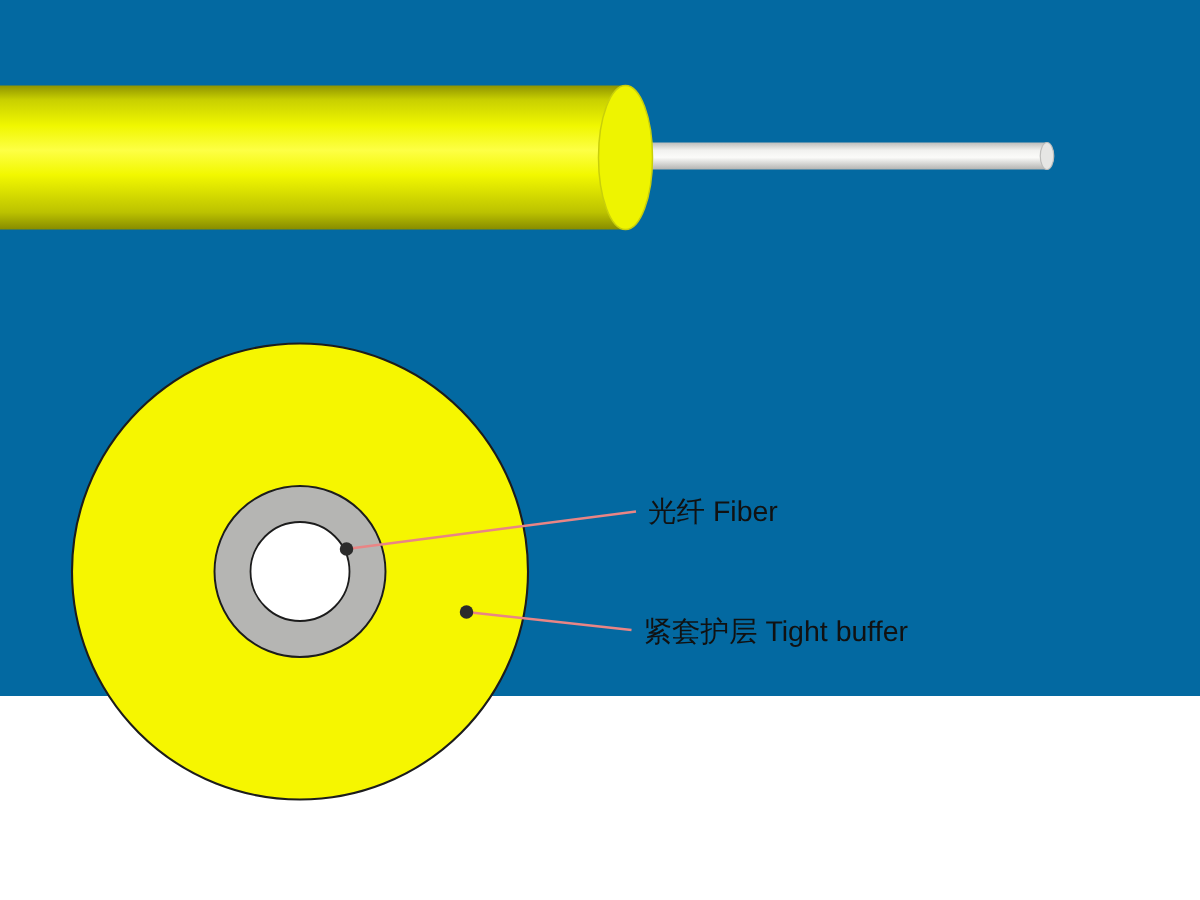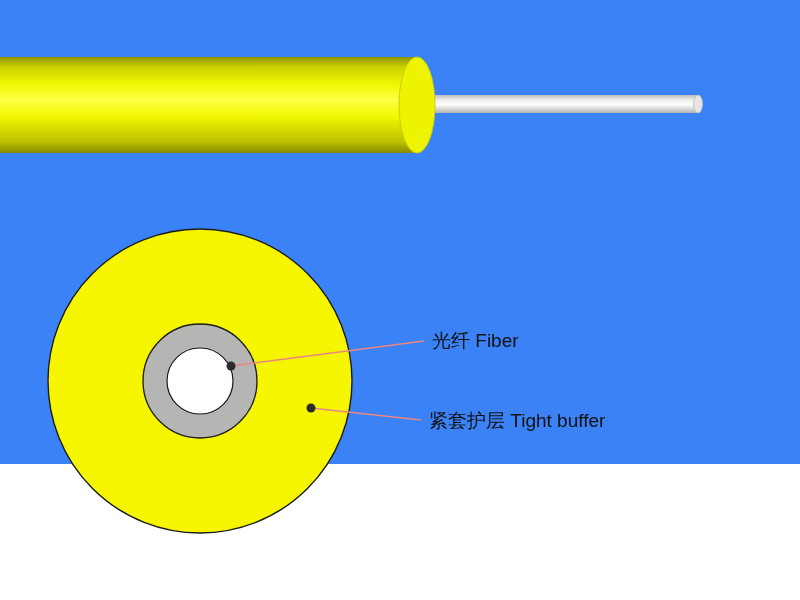--- a/index.html
+++ b/index.html
@@ -10,21 +10,21 @@
     width: 800px;
     height: 600px;
     background: #ffffff;
     font-family: "Liberation Sans", "DejaVu Sans", sans-serif;
     overflow: hidden;
   }
   .stage {
     position: relative;
     width: 800px;
     height: 464px;
-    background: #3b82f6;
+    background: #0369a1;
   }
   svg text.label {
     font-family: "Liberation Sans", "DejaVu Sans", sans-serif;
     font-size: 19px;
     fill: #111111;
   }
 </style>
 </head>
 <body>
 

